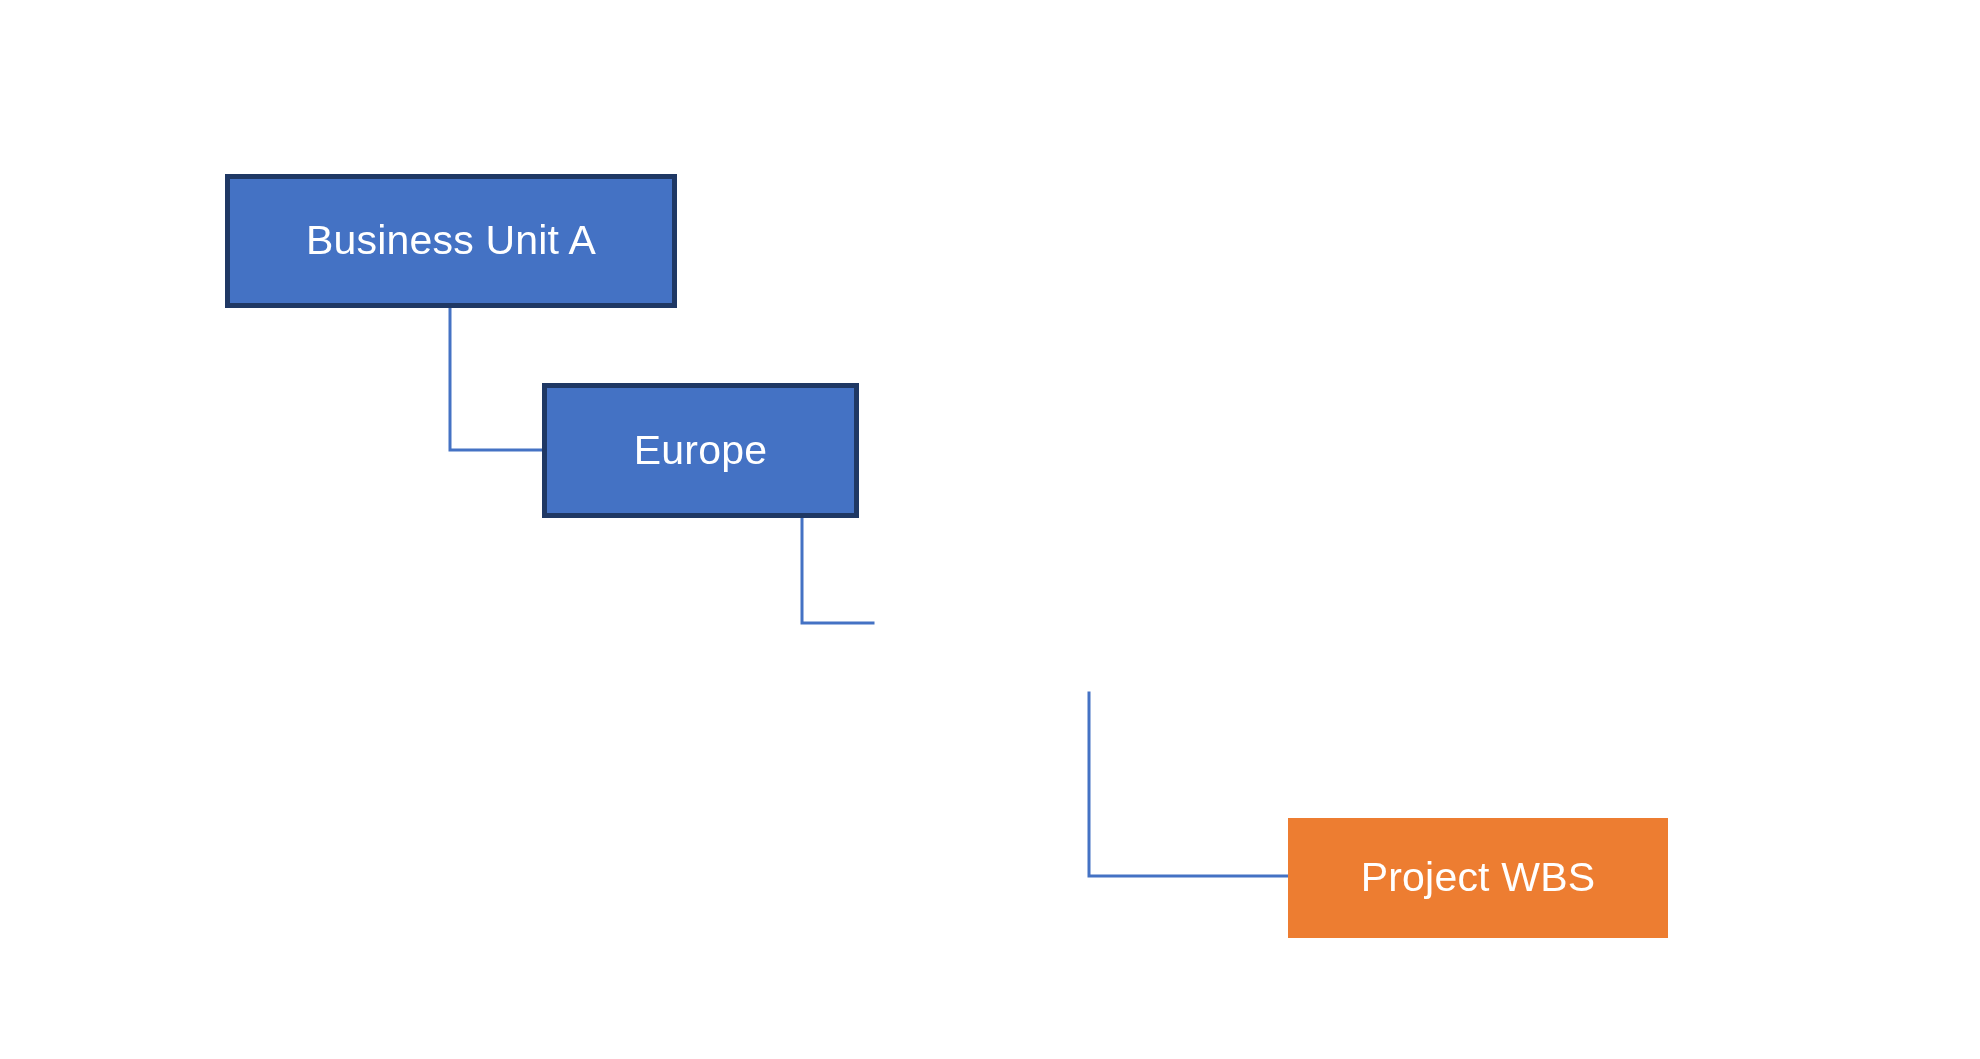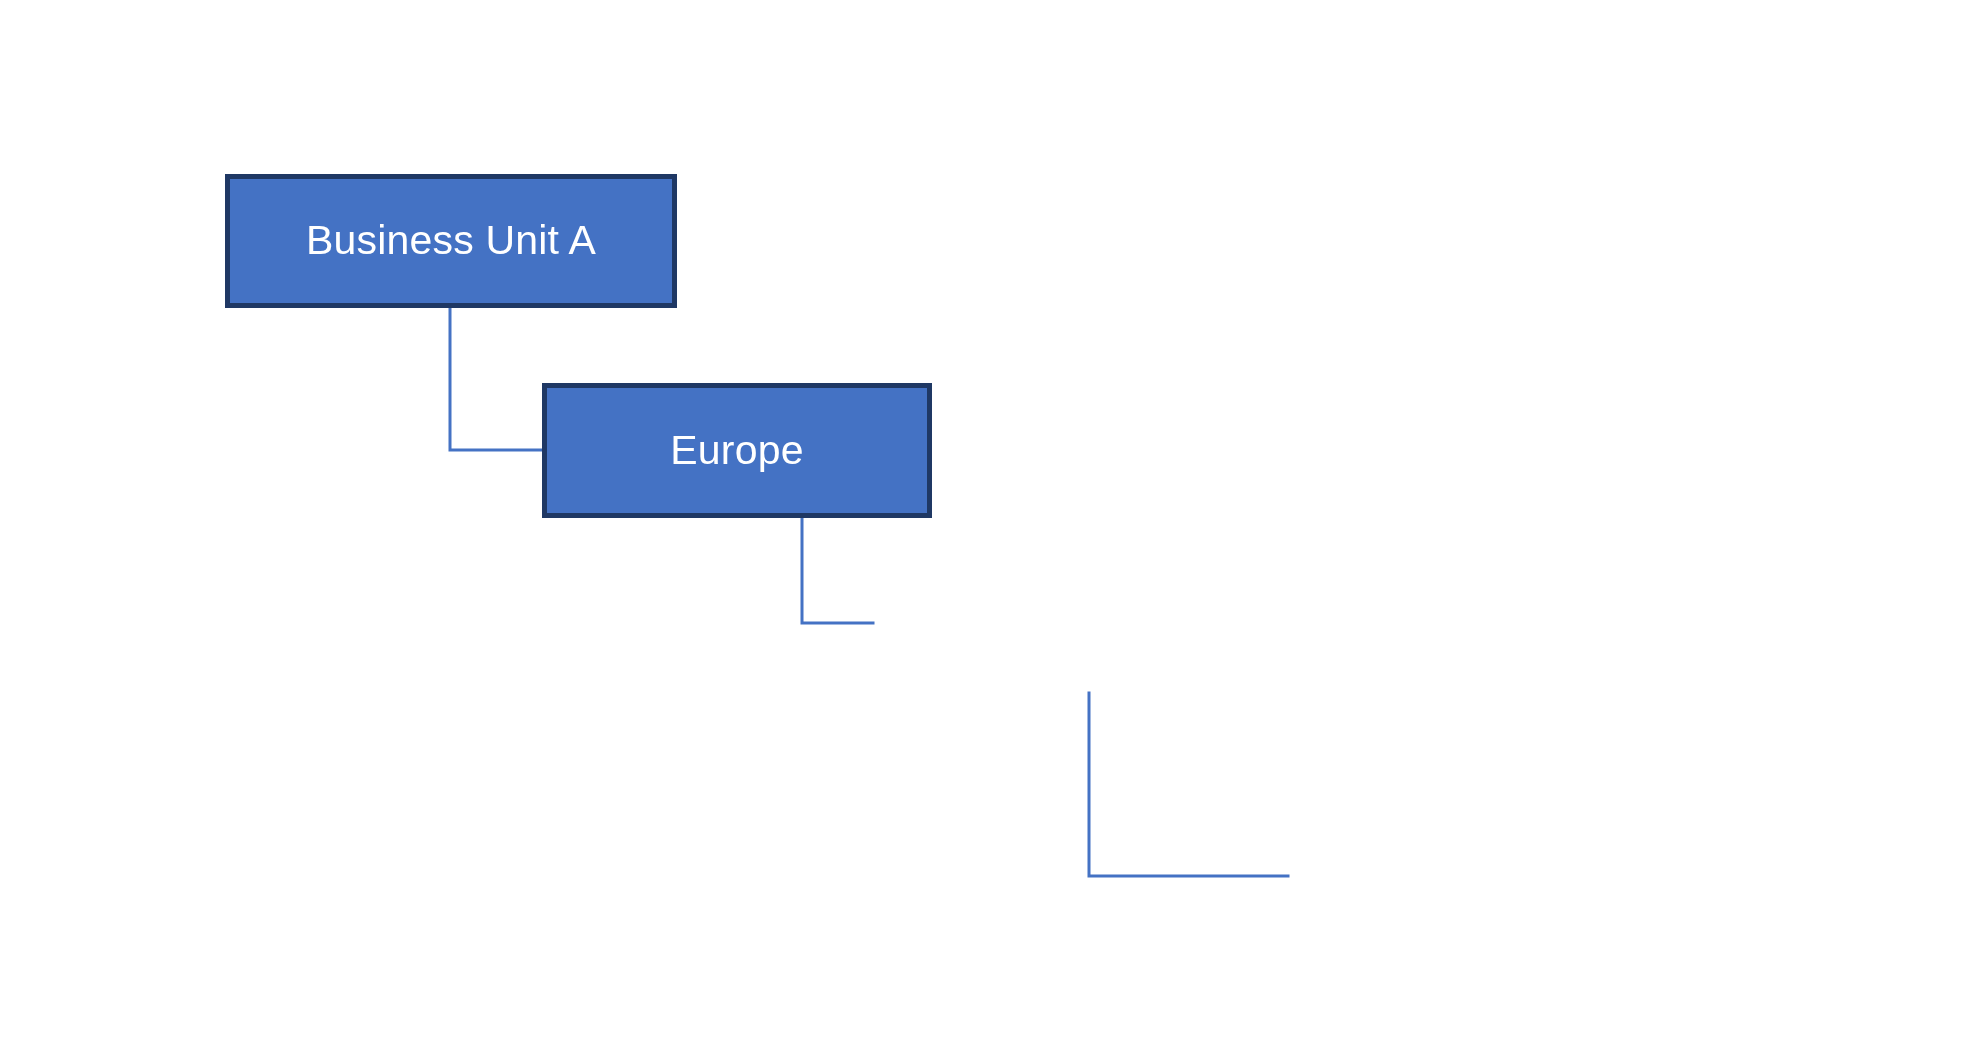--- a/index.html
+++ b/index.html
@@ -53,21 +53,21 @@
     font-family: "Liberation Sans", sans-serif;
     font-weight: 400;
     font-size: 41px;
     line-height: 1.15;
     letter-spacing: 0.2px;
     white-space: nowrap;
   }
 
   
   #node-business-unit-a { left: 225px; top: 174px; width: 452px; height: 134px; }
-  #node-europe          { left: 542px; top: 383px; width: 390px; height: 135px; text-align: right; }
+  #node-europe          { left: 542px; top: 383px; width: 317px; height: 135px; text-align: right; }
   #node-germany         { left: 873px; top: 558px; width: 435px; height: 135px; }
   #node-project-wbs     { left: 1288px; top: 818px; width: 380px; height: 120px; }
 </style>
 </head>
 <body>
 
 <div id="canvas">
 
   <svg id="connector-layer" viewBox="0 0 1980 1059" width="1980" height="1059" xmlns="http://www.w3.org/2000/svg">
 
@@ -80,14 +80,17 @@
 
   <div class="node node-blue" id="node-business-unit-a">
     <span class="node-label">Business Unit A</span>
   </div>
 
   <div class="node node-blue" id="node-europe">
     <span class="node-label">Europe</span>
   </div>
 
 
+  <div class="node node-orange" id="node-project-wbs">
+    <span class="node-label">Project WBS</span>
+  </div>
 
 </div>
 
 </body></html>

